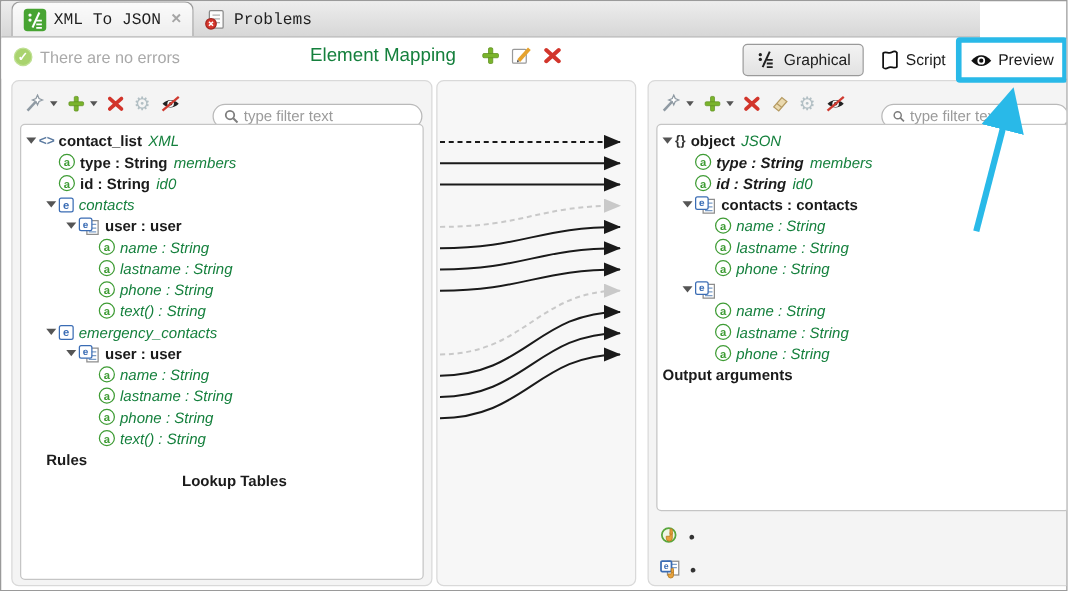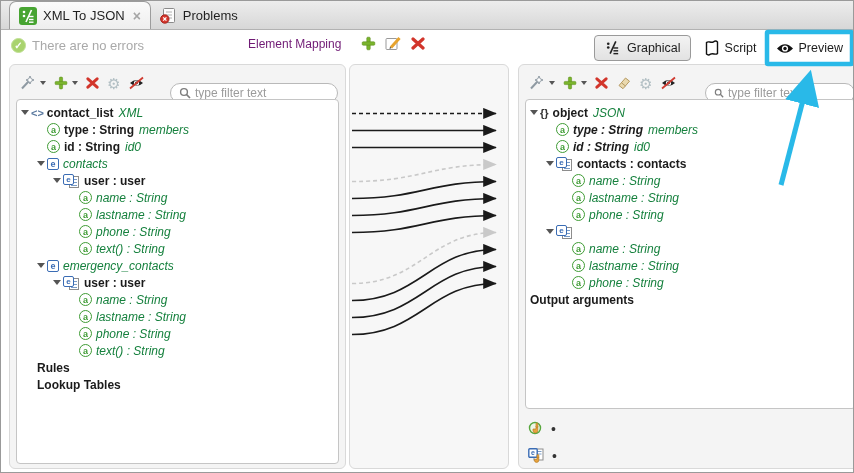--- a/index.html
+++ b/index.html
@@ -1,42 +1,42 @@
 <!DOCTYPE html>
 <html><head>
 <meta charset="utf-8">
 <style>
   * { margin:0; padding:0; box-sizing:border-box; }
   html,body { width:854px; height:473px; overflow:hidden; }
   body { font-family:"Liberation Sans", sans-serif; background:#fff; position:relative;
          border:1px solid #9a9a9a; }
 
   
-  .tabbar { position:absolute; left:0; top:0; width:854px; height:29px;
+  .tabbar { position:absolute; left:0; top:0; width:783px; height:29px;
             background:linear-gradient(#ededed,#d7d7d7); border-bottom:1px solid #b2b2b2;
-            display:flex; align-items:flex-end; }
+            display:flex; align-items:flex-end;font-family:Liberation Mono, monospace; }
   .tab { display:flex; align-items:center; gap:6px; height:27px; padding:0 9px;
          font-size:13px; color:#1f1f1f; }
   .tab.active { background:linear-gradient(#fbfbfb,#eeeeee); border:1px solid #9c9c9c;
                 border-bottom:none; border-radius:7px 7px 0 0; margin-left:8px; height:28px; }
   .tab .close { color:#a6a6a6; font-size:14px; font-weight:bold; margin-left:2px; line-height:1; }
 
   .dm-icon { width:18px; height:18px; border-radius:3px; background:#47a432;
              display:inline-block; position:relative; flex:none; }
   .dm-icon.dark { background:transparent; }
 
   
   .row2 { position:absolute; left:0; top:30px; width:854px; height:32px; background:#fff; }
   .status { position:absolute; left:10px; top:7px; display:flex; align-items:center; gap:6px;
             font-size:13px; color:#a9a9a9; }
   .okball { width:15px; height:15px; border-radius:50%; background:#a9d36e;
             border:1px solid #bfe093; color:#fff; font-size:10px; font-weight:bold;
             display:flex; align-items:center; justify-content:center; }
   .mapgroup { position:absolute; left:247px; top:5px; display:flex; align-items:center; gap:10px; }
-  .maplabel { font-size:12px; color:#701a75; }
+  .maplabel { font-size:15px; color:#15803d; }
   .mapselect { display:flex; align-items:center; gap:5px; height:22px; padding:0 4px 0 8px;
                border:1px solid #a4a4a4; border-radius:5px;
                background:linear-gradient(#ffffff,#ebebeb); font-size:12px; color:#1f1f1f; }
   .stepper { display:flex; flex-direction:column; gap:1px; }
   .stepper i { width:0; height:0; border-left:3.5px solid transparent; border-right:3.5px solid transparent; }
   .stepper .up { border-bottom:4px solid #444; }
   .stepper .dn { border-top:4px solid #444; }
   .mapbtns { display:flex; align-items:center; gap:9px; margin-left:10px; }
 
   .viewbtns { position:absolute; right:6px; top:4px; display:flex; align-items:center; gap:7px; }
@@ -250,21 +250,21 @@
       <div class="trow" style="padding-left: 52px;"><span class="exp"></span><span class="ic ic-attr">a</span><span class="note">lastname : String</span></div>
       <div class="trow" style="padding-left: 52px;"><span class="exp"></span><span class="ic ic-attr">a</span><span class="note">phone : String</span></div>
       <div class="trow" style="padding-left: 52px;"><span class="exp"></span><span class="ic ic-attr">a</span><span class="note">text() : String</span></div>
       <div class="trow" style="padding-left: 20px;"><span class="exp"><i></i></span><span class="ic ic-elem">e</span><span class="note">emergency_contacts</span></div>
       <div class="trow" style="padding-left: 36px;"><span class="exp"><i></i></span><span class="ic ic-elemlist"><span class="pg"><i></i><i></i><i></i></span><span class="eb">e</span></span><span class="lbl">user : user</span></div>
       <div class="trow" style="padding-left: 52px;"><span class="exp"></span><span class="ic ic-attr">a</span><span class="note">name : String</span></div>
       <div class="trow" style="padding-left: 52px;"><span class="exp"></span><span class="ic ic-attr">a</span><span class="note">lastname : String</span></div>
       <div class="trow" style="padding-left: 52px;"><span class="exp"></span><span class="ic ic-attr">a</span><span class="note">phone : String</span></div>
       <div class="trow" style="padding-left: 52px;"><span class="exp"></span><span class="ic ic-attr">a</span><span class="note">text() : String</span></div>
       <div class="trow" style="padding-left: 20px;"><span class="lbl">Rules</span></div>
-      <div class="trow" style="padding-left: 20px;"><span class="lbl">Lookup Tables</span></div>
+      <div class="trow" style="padding-left: 20px; justify-content: center;"><span class="lbl">Lookup Tables</span></div>
     </div>
 </div>
 
 <div class="panel" id="mid-panel">
   <svg id="linesvg" width="158" height="403" viewBox="0 0 158 403">
     <defs>
       <marker id="arrDark" markerWidth="9" markerHeight="8" refX="8" refY="3.5" orient="auto">
         <path d="M0,0 L8.5,3.5 L0,7 Z" fill="#1a1a1a"></path>
       </marker>
       <marker id="arrGray" markerWidth="9" markerHeight="8" refX="8" refY="3.5" orient="auto">

